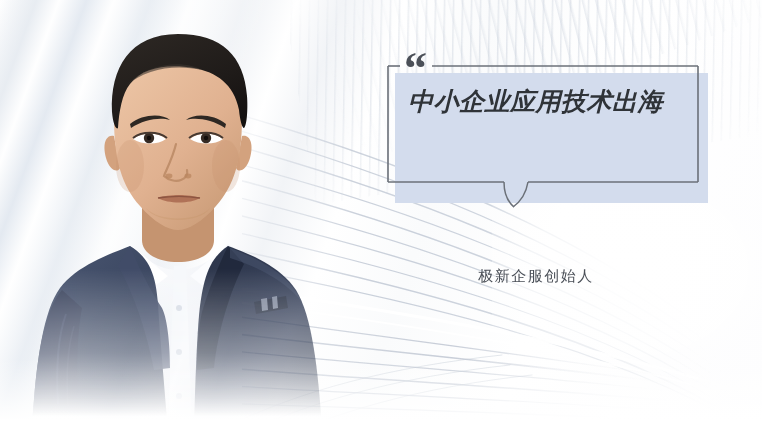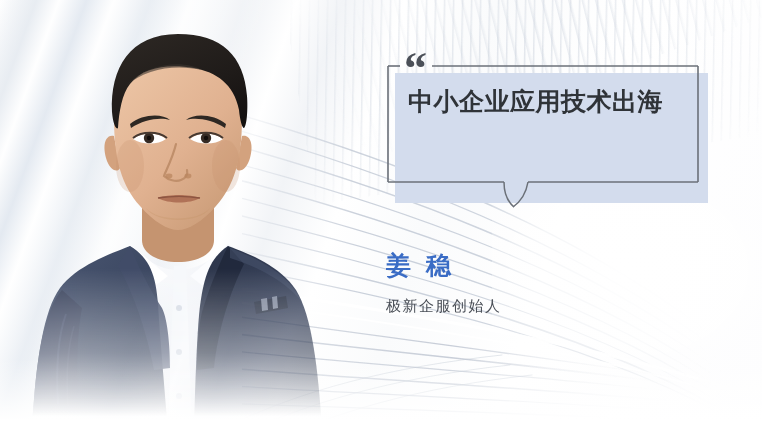--- a/index.html
+++ b/index.html
@@ -143,21 +143,21 @@
     position: absolute;
     left: 22px;
     top: 24px;
     width: 290px;
     font-size: 25px;
     font-weight: 700;
     line-height: 1.42;
     color: #2f3338;
     letter-spacing: 0.5px;
   }
-  .bubble-text .ln { display: block; }
+  .bubble-text .ln { display: block; font-style: italic; }
 
   
   .speaker {
     position: absolute;
     left: 386px;
     top: 250px;
     width: 300px;
   }
   .speaker-name {
     font-size: 25px;
@@ -166,20 +166,21 @@
     letter-spacing: 4px;
     line-height: 1.2;
   }
   .speaker-title {
     margin-top: 16px;
     font-size: 15px;
     font-weight: 400;
     color: #4a4f57;
     letter-spacing: 1.5px;
     line-height: 1.3;
+    text-align: center;
   }
 </style>
 </head>
 <body>
 
 <div id="slide">
 
   <div class="bg-base"></div>
   <div class="bg-left-bands"></div>
   <div class="bg-streaks"></div>
@@ -395,17 +396,16 @@
     </div>
 
     <div class="quote-mark">“</div>
 
     <div class="bubble-text">
       <span class="ln">中小企业应用技术出海</span>
     </div>
   </div>
 
   <div class="speaker">
-    <div class="speaker-name">姜 稳</div>
     <div class="speaker-title">极新企服创始人</div>
   </div>
 
 </div>
 
 </body></html>

